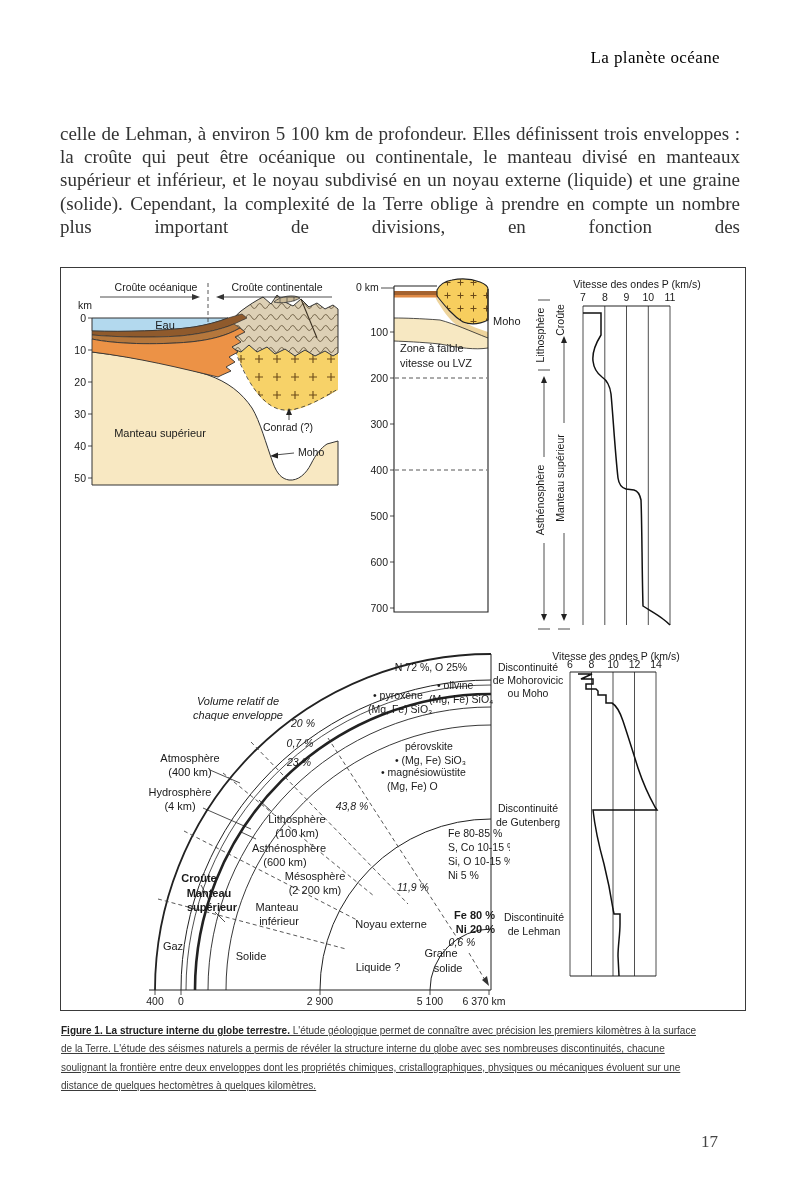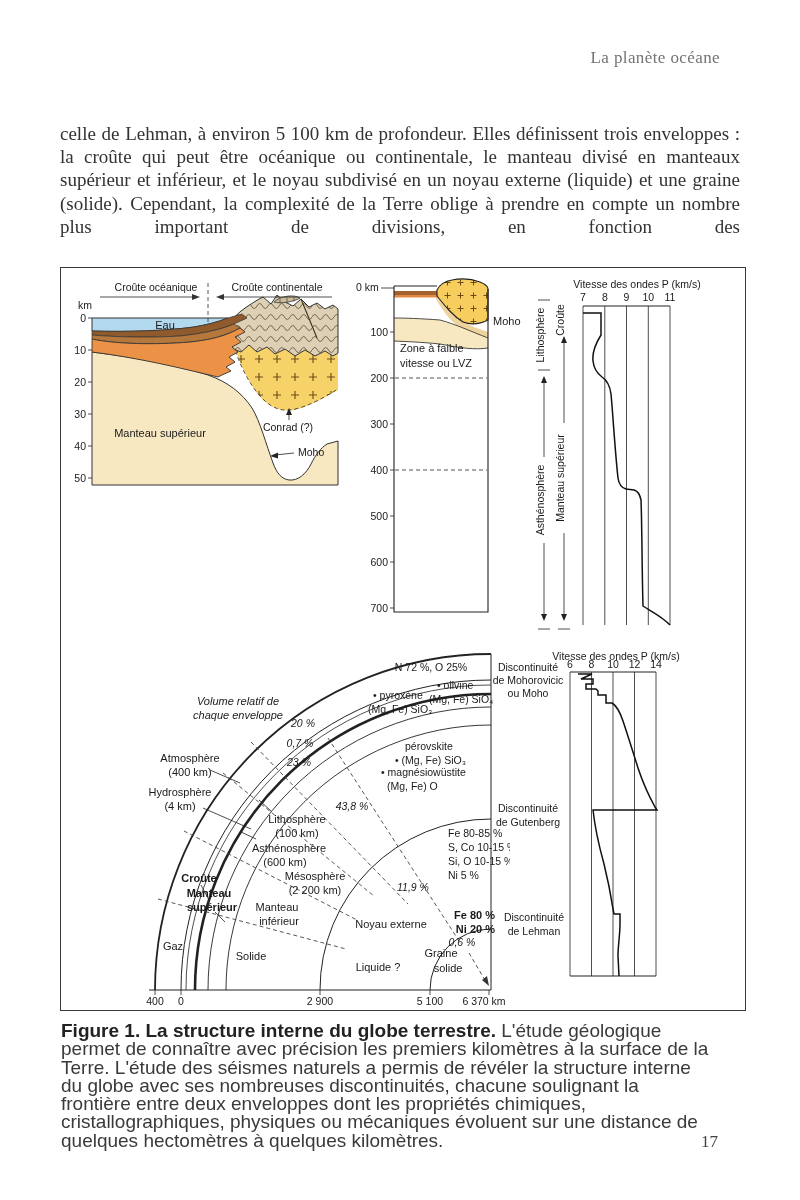--- a/index.html
+++ b/index.html
@@ -1,32 +1,32 @@
 <!DOCTYPE html>
 <html><head>
 <meta charset="utf-8">
 <style>
   html,body{margin:0;padding:0;}
   body{width:800px;height:1200px;background:#ffffff;position:relative;
        font-family:"Liberation Serif","DejaVu Serif",serif;color:#2b2b2b;}
   .sheet{position:absolute;inset:0;background:#ffffff;overflow:hidden;}
-  .running-head{position:absolute;top:48px;right:80px;font-size:17px;color:#737373;letter-spacing:.4px;}
+  .running-head{position:absolute;top:48px;right:80px;font-size:17px;color:#000000;letter-spacing:.4px;}
   .body-par{position:absolute;top:122px;left:60px;width:680px;font-size:19px;line-height:23.2px;
             text-align:justify;text-align-last:justify;color:#333;}
   .figure-box{position:absolute;left:60px;top:267px;width:686px;height:744px;border:1px solid #3a3a3a;
               box-sizing:border-box;background:#fff;}
   .fig-abs{position:absolute;}
   svg text{font-family:"Liberation Sans","DejaVu Sans",sans-serif;fill:#1a1a1a;}
   .t11{font-size:11px;} .t10{font-size:10.5px;}
   .it{font-style:italic;} .bd{font-weight:bold;}
   .mid{text-anchor:middle;} .end{text-anchor:end;}
   .ln{stroke:#222;fill:none;} .thin{stroke-width:.8;} .curve{stroke:#111;stroke-width:1.5;fill:none;}
   .dash{stroke:#444;stroke-dasharray:4 3;fill:none;stroke-width:.9;}
   .caption{position:absolute;top:1022px;left:61px;width:648px;
-           font-family:"Liberation Sans","DejaVu Sans",sans-serif;font-size:19px;line-height:18.3px;color:#3a3a3a;}
+           font-family:"Liberation Sans","DejaVu Sans",sans-serif;font-size:10px;line-height:18.3px;color:#3a3a3a;text-decoration:underline;}
   .cap-b{font-weight:bold;color:#222;}
   .folio{position:absolute;top:1132px;right:82px;font-size:17px;color:#444;}
 </style>
 </head>
 <body>
 
 <div class="sheet">
 
   <div class="running-head">La planète océane</div>
 

